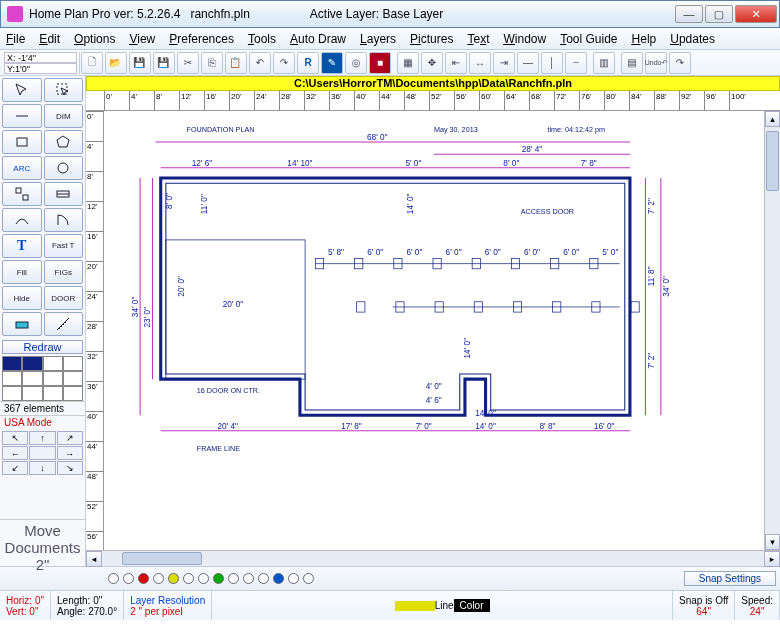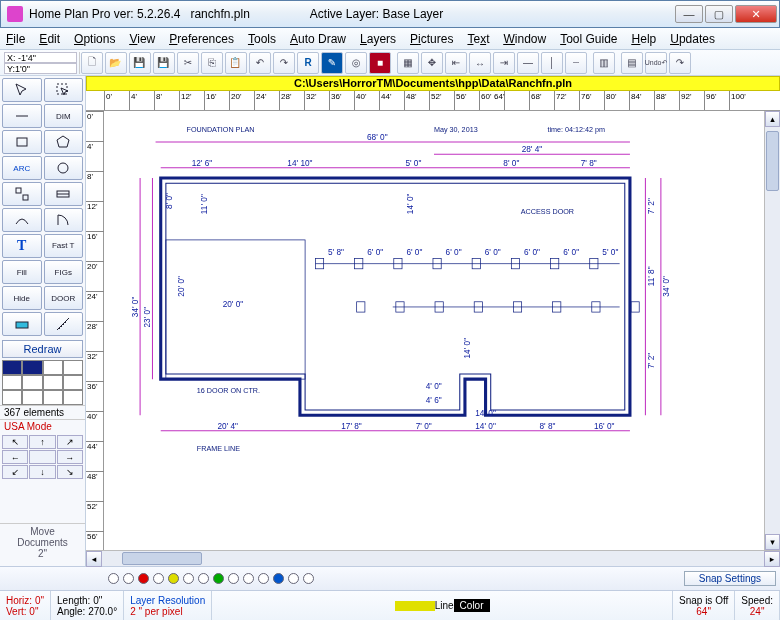--- a/index.html
+++ b/index.html
@@ -31,21 +31,21 @@
 .toolgrid { display:grid; grid-template-columns: 1fr 1fr; gap:2px; padding:2px;}
 .tg { height:24px; border:1px solid #98a8c8; background:linear-gradient(#fff,#e4ecf8); font-size:8px; display:flex;align-items:center;justify-content:center; color:#223; border-radius:2px;}
 .tg svg { width:16px; height:16px; }
 .redraw { height:18px; background:linear-gradient(#fff,#e8ecf6); border:1px solid #98a8c8; margin:2px; font-size:11px; display:flex;align-items:center;justify-content:center; color:#003399;}
 .swatches { display:grid; grid-template-columns:repeat(4,1fr); margin:0 2px;}
 .sw { height:15px; border:1px solid #888;}
 .infoline { font-size:10px; padding:1px 4px; border-top:1px solid #ccc;}
 .infoline.red { color:#c00;}
 .arrows { display:grid; grid-template-columns:repeat(3,1fr); grid-template-rows:repeat(3,14px); margin:2px; gap:1px;}
 .ar { border:1px solid #aac; background:#eef2fa; font-size:9px; display:flex;align-items:center;justify-content:center;}
-.movesel { font-size:10px; text-align:center; color:#556; padding:2px; border-top:1px solid #ccc;margin-top:42px;}
+.movesel { font-size:15px; text-align:center; color:#556; padding:2px; border-top:1px solid #ccc;margin-top:42px;}
 
 .canvaswrap { flex:1; display:flex; flex-direction:column; background:#fff; position:relative;}
 .pathbar { height:15px; background:#ffff20; border:1px solid #c8c000; font-size:11px; font-weight:bold; text-align:center; color:#000;}
 .hruler { height:20px; background:#fff; border-bottom:1px solid #999; font-size:8px; position:relative; overflow:hidden;}
 .hruler .tick { position:absolute; top:0; width:1px; height:20px; background:#888;}
 .hruler .lbl { position:absolute; top:1px; font-size:8px; color:#000;}
 .canvasrow { flex:1; display:flex; overflow:hidden;}
 .vruler { width:18px; background:#fff; border-right:1px solid #999; position:relative;}
 .vruler .tick { position:absolute; left:0; width:18px; height:1px; background:#888;}
 .vruler .lbl { position:absolute; left:1px; font-size:8px; color:#000;}
@@ -291,21 +291,21 @@
         <div class="lbl" style="left:295px">44'</div>
         <div class="tick" style="left:318px"></div>
         <div class="lbl" style="left:320px">48'</div>
         <div class="tick" style="left:343px"></div>
         <div class="lbl" style="left:345px">52'</div>
         <div class="tick" style="left:368px"></div>
         <div class="lbl" style="left:370px">56'</div>
         <div class="tick" style="left:393px"></div>
         <div class="lbl" style="left:395px">60'</div>
         <div class="tick" style="left:418px"></div>
-        <div class="lbl" style="left:408px">64'</div>
+        <div class="lbl" style="left:420px">64'</div>
         <div class="tick" style="left:443px"></div>
         <div class="lbl" style="left:445px">68'</div>
         <div class="tick" style="left:468px"></div>
         <div class="lbl" style="left:470px">72'</div>
         <div class="tick" style="left:493px"></div>
         <div class="lbl" style="left:495px">76'</div>
         <div class="tick" style="left:518px"></div>
         <div class="lbl" style="left:520px">80'</div>
         <div class="tick" style="left:543px"></div>
         <div class="lbl" style="left:545px">84'</div>

